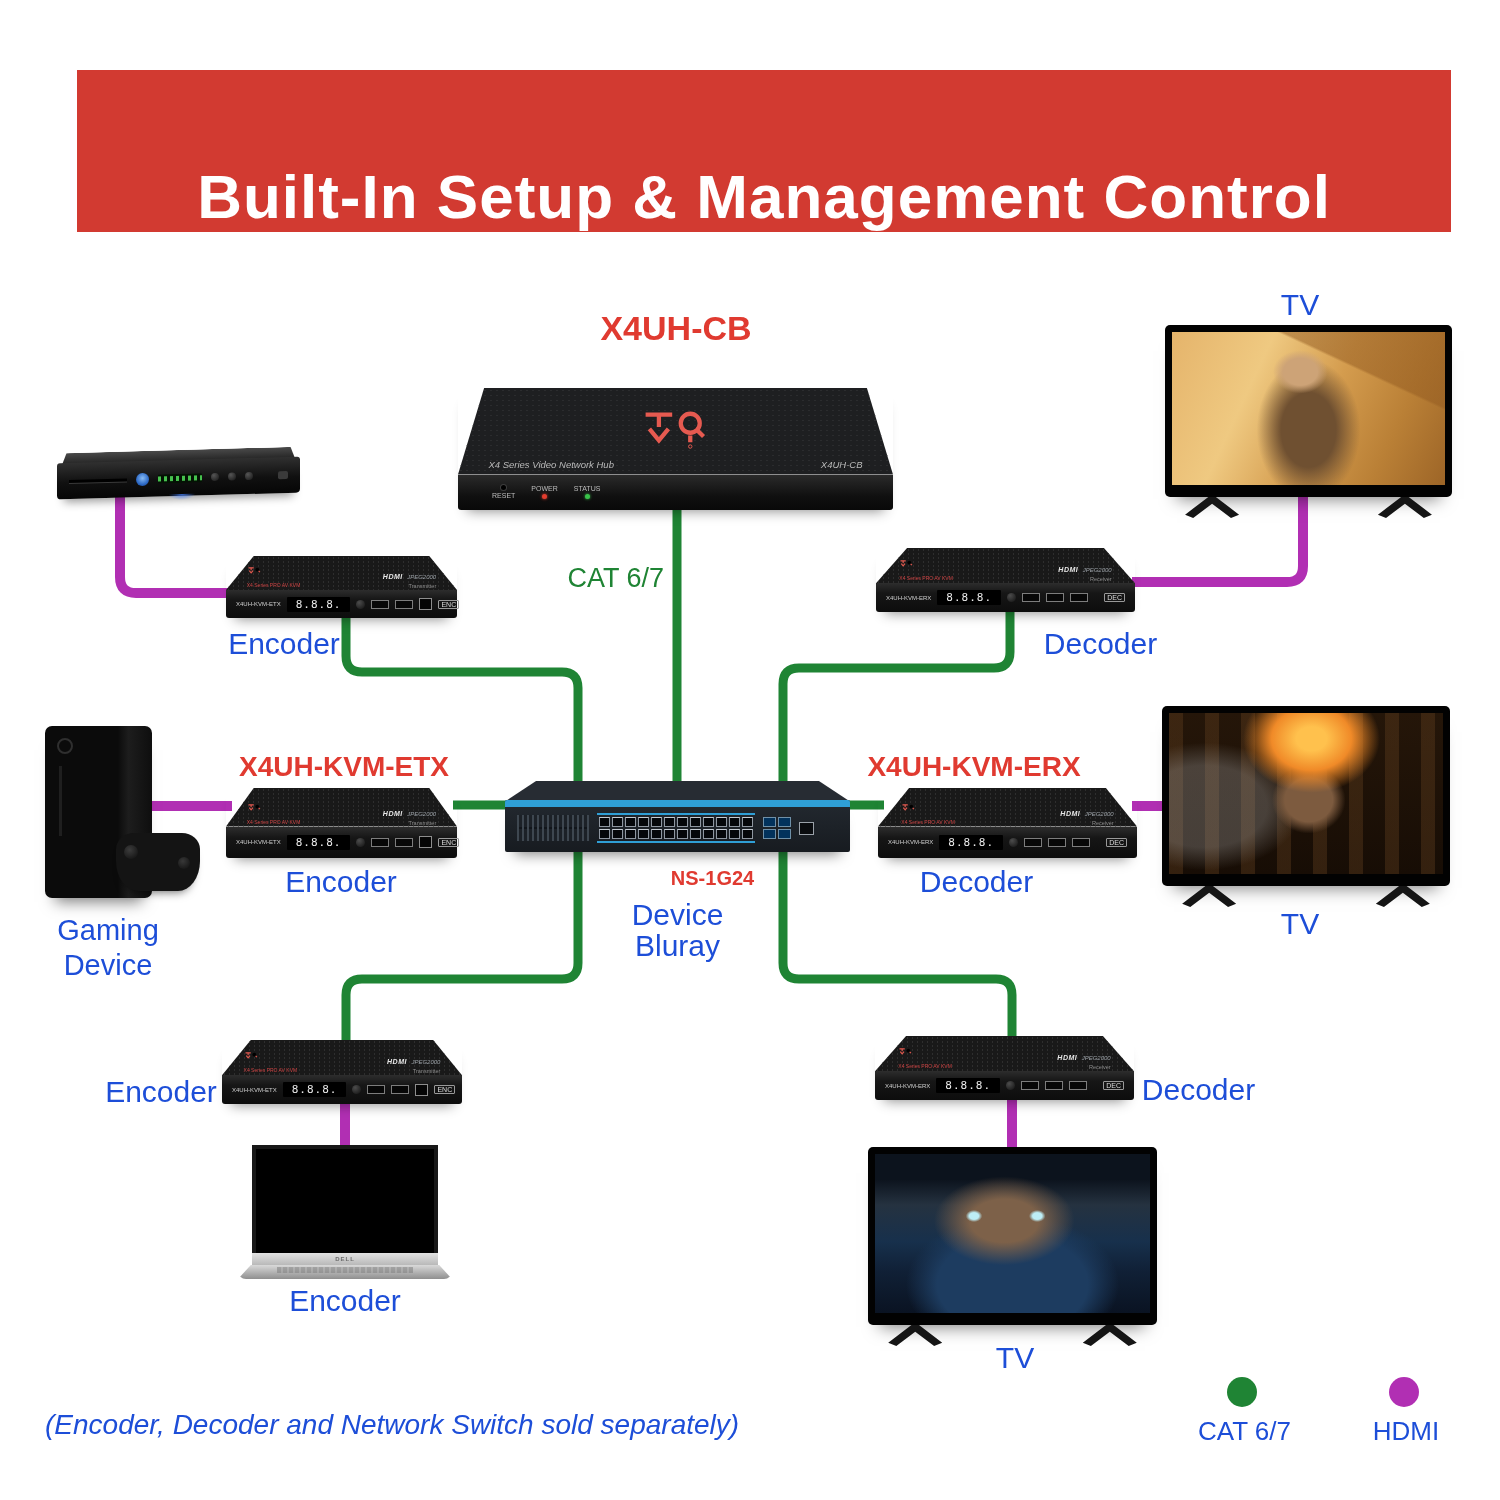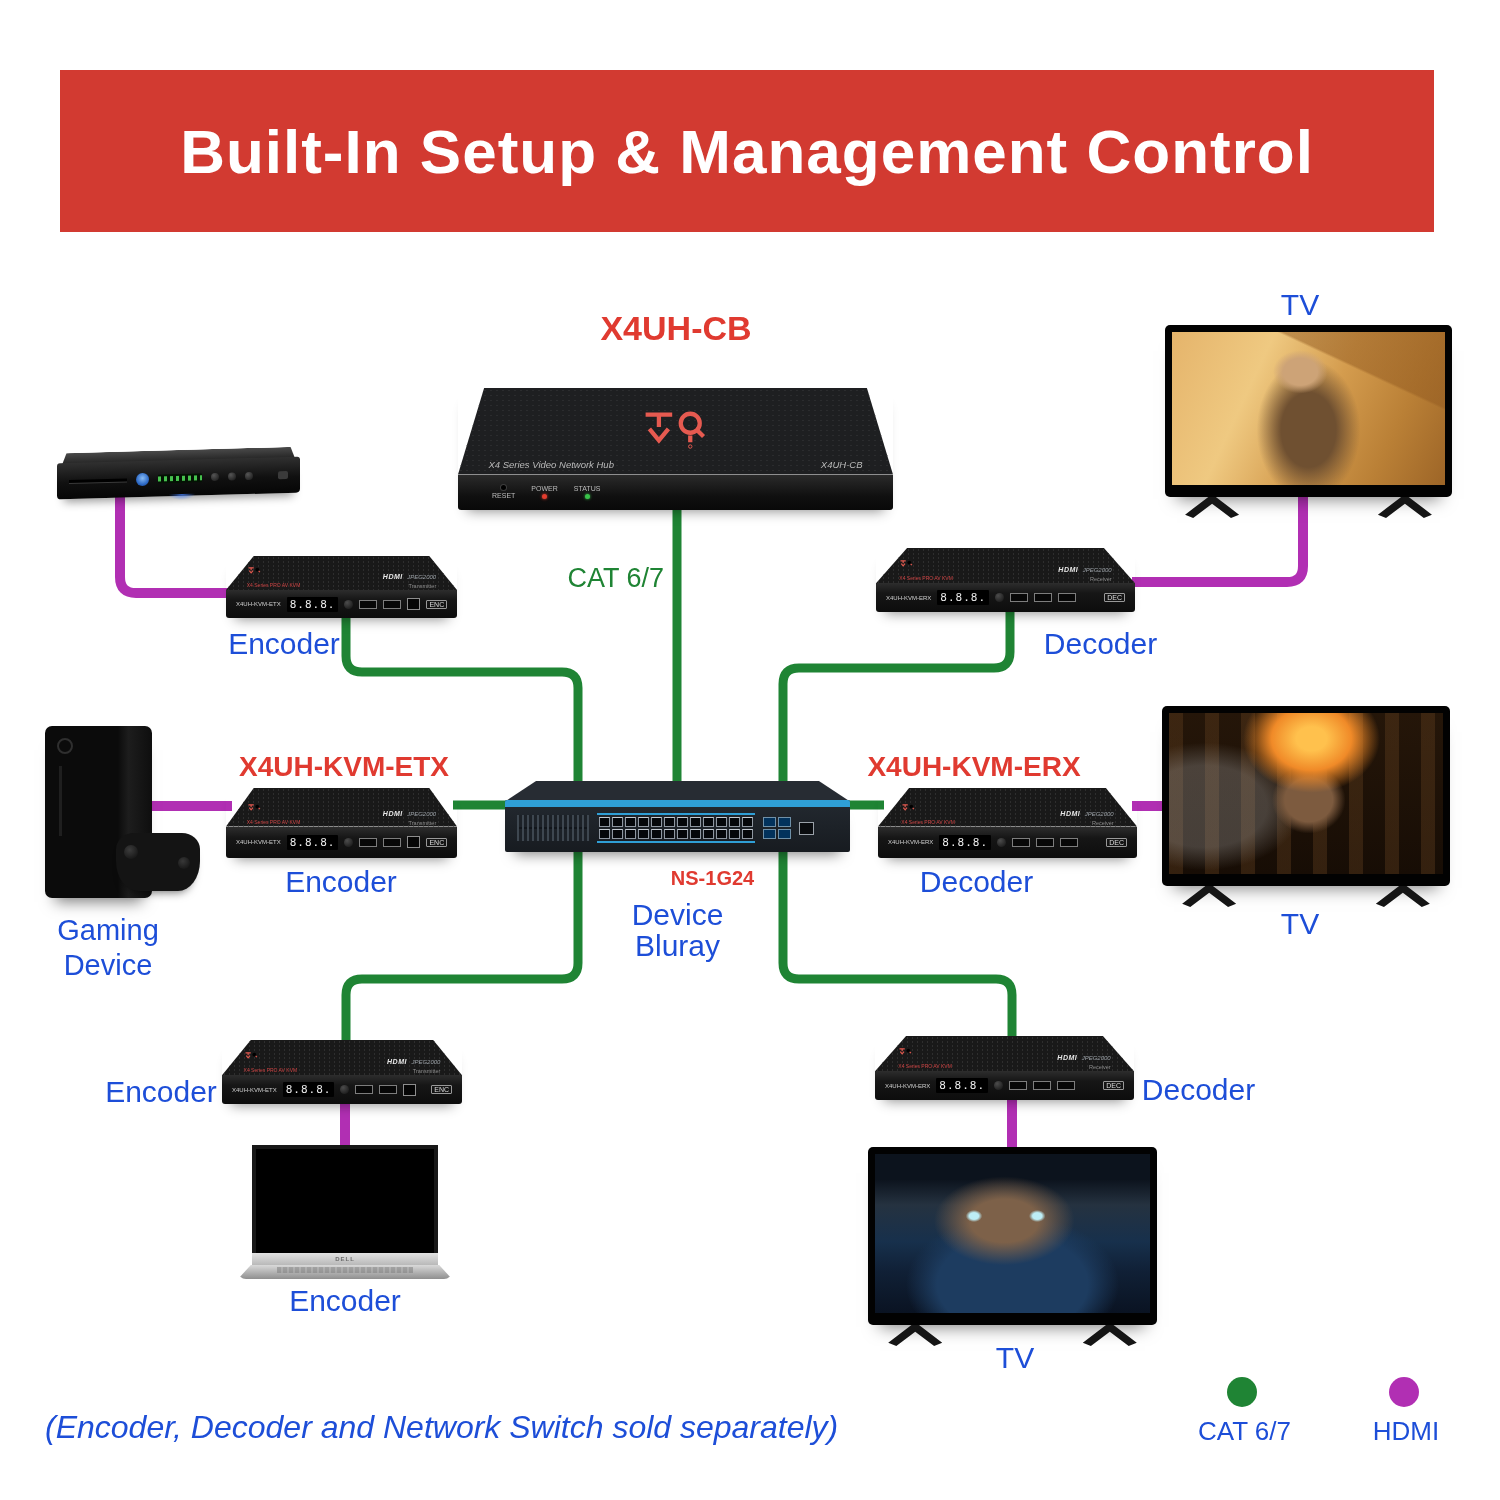--- a/index.html
+++ b/index.html
@@ -9,22 +9,22 @@
   }
   
   .cables { position:absolute; left:0; top:0; z-index:1; }
   .dev    { position:absolute; z-index:2; }
   .lbl    { position:absolute; z-index:3; text-align:center; color:#1d4ed8;
             font-size:30px; line-height:1.22; font-weight:500; }
   .lbl-red  { color:var(--label-red); font-weight:600; }
   .lbl-green{ color:var(--cat-green); font-weight:500; }
 
   
-  .banner { position:absolute; left:60px; top:70px; width:1374px; height:162px;
-    background:var(--banner-red); display:flex; align-items:center; justify-content:center; z-index:2; }
+  .banner { position:absolute; left:77px; top:70px; width:1374px; height:162px;
+    background:var(--banner-red); display:flex; align-items:flex-end; justify-content:center; z-index:2; }
   .banner h1 { margin:0; color:#ffffff; font-size:62px; font-weight:700; letter-spacing:1px; }
 
   
   .c-green  { stroke:var(--cat-green); stroke-width:9; fill:none; }
   .c-purple { stroke:var(--hdmi-purple); stroke-width:10; fill:none; }
 
   
   .avbox { box-shadow:0 10px 12px -9px rgba(0,0,0,.45); border-radius:3px; }
   .av-top { position:absolute; left:0; right:0; top:0; height:55%;
     background:#191919 radial-gradient(circle,#2e2e2e .8px, transparent 1px);
@@ -36,21 +36,21 @@
   .av-right { text-align:right; margin-bottom:1px; }
   .av-hdmi { font-size:7px; font-weight:700; font-style:italic; color:#e8e8e8; letter-spacing:.5px; }
   .av-codec{ font-size:6px; color:#9aa0a6; font-style:italic; }
   .av-role { font-size:5.5px; color:#8d8d8d; }
   .av-front { position:absolute; left:0; right:0; bottom:0; height:45%;
     background:linear-gradient(180deg,#2d2d2d 0%, #161616 35%, #0d0d0d 100%);
     border-radius:0 0 3px 3px; display:flex; align-items:center; gap:6px;
     padding:0 10px; box-sizing:border-box; }
   .av-model { font-size:6px; color:#cfcfcf; white-space:nowrap; }
   .av-display { font-family:"DejaVu Sans Mono", monospace; font-size:11px; color:#ececec;
-    background:#000; padding:1px 3px; border-radius:1px; letter-spacing:1px; }
+    background:#000; padding:1px 9px; border-radius:1px; letter-spacing:1px; }
   .av-knob { width:9px; height:9px; border-radius:50%;
     background:radial-gradient(circle at 35% 30%, #4c4c4c, #101010); flex:0 0 auto; }
   .av-port { width:16px; height:7px; background:#070707; border:1px solid #7d7d7d; flex:0 0 auto; }
   .av-portb{ width:11px; height:10px; background:#050505; border:1px solid #8d8d8d; flex:0 0 auto; }
   .av-badge{ margin-left:auto; font-size:7px; color:#ddd; border:1px solid #999; padding:0 2px; border-radius:1px; }
 
   
   .cbox-top { position:absolute; left:0; right:0; top:0; height:71%;
     background:#1e1f21 radial-gradient(circle,#2b2c2e .7px, transparent 1px); background-size:6px 5px;
     clip-path:polygon(6% 0, 94% 0, 100% 100%, 0 100%); }
@@ -485,20 +485,20 @@
   </div>
   <div class="lbl" style="left:1126px; top:1072px; width:145px;">Decoder</div>
 
   <div class="dev tv" style="left:868px; top:1147px; width:289px; height:178px;">
     <div class="tv-screen screen-mask"></div>
     <i class="foot foot-l"></i>
     <i class="foot foot-r"></i>
   </div>
   <div class="lbl" style="left:945px; top:1340px; width:140px;">TV</div>
 
-  <div class="lbl" style="left:45px; top:1408px; width:940px; text-align:left; font-size:32px; font-style:italic;">(Encoder, Decoder and Network Switch sold separately)</div>
+  <div class="lbl" style="left:45px; top:1408px; width:940px; text-align:left; font-size:28px; font-style:italic;">(Encoder, Decoder and Network Switch sold separately)</div>
 
   <div class="dev" style="left:1227px; top:1377px; width:30px; height:30px; border-radius:50%; background:var(--cat-green);"></div>
   <div class="lbl" style="left:1172px; top:1416px; width:145px; font-size:26px;">CAT 6/7</div>
   <div class="dev" style="left:1389px; top:1377px; width:30px; height:30px; border-radius:50%; background:var(--hdmi-purple);"></div>
   <div class="lbl" style="left:1336px; top:1416px; width:140px; font-size:26px;">HDMI</div>
 
 </div>
 
 </body></html>

